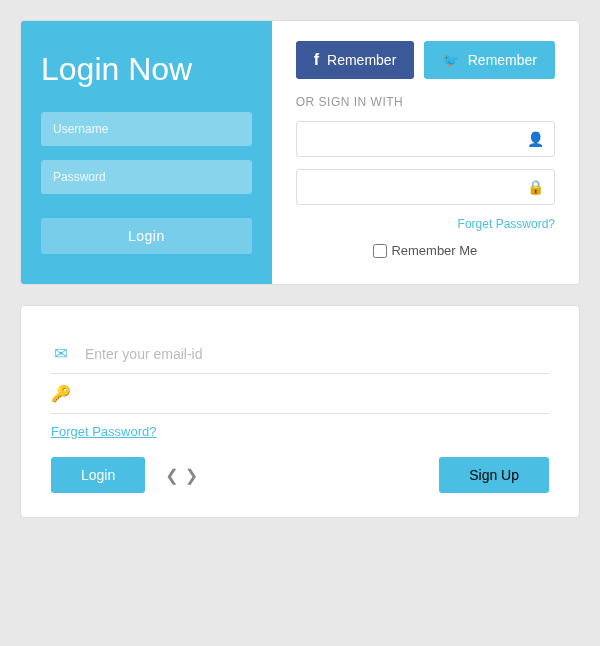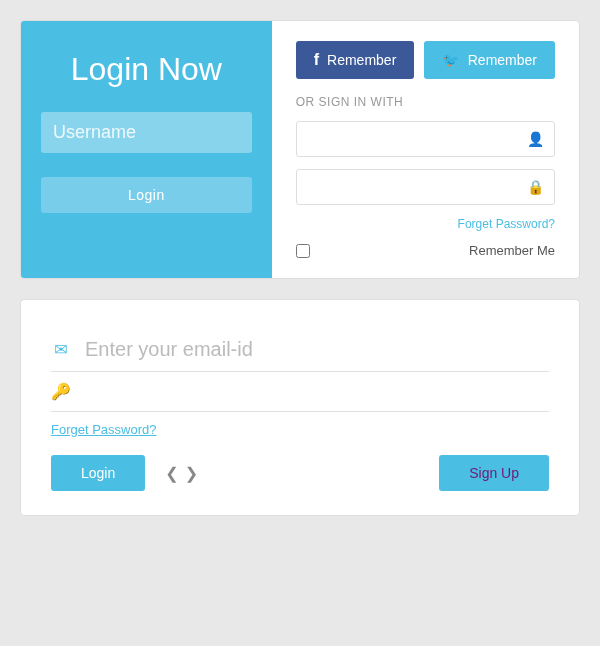--- a/index.html
+++ b/index.html
@@ -34,30 +34,29 @@
       display: flex;
       flex-direction: column;
       gap: 14px;
     }
 
     .login-title {
       color: #fff;
       font-size: 32px;
       font-weight: 300;
       margin-bottom: 10px;
-      text-align: center;
     }
 
     .left-input {
       background: rgba(255,255,255,0.35);
       border: none;
       border-radius: 3px;
       padding: 10px 12px;
       color: #fff;
-      font-size: 18px;
+      font-size: 12px;
       width: 100%;
       outline: none;
     }
 
     .left-input::placeholder {
       color: rgba(255,255,255,0.85);
     }
 
     .login-btn-left {
       background: rgba(255,255,255,0.25);
@@ -150,21 +149,21 @@
       font-size: 12px;
       text-align: right;
       text-decoration: none;
       cursor: pointer;
       display: block;
     }
 
     .remember-wrap {
       display: flex;
       align-items: center;
-      justify-content: space-between;
+      justify-content: center;
       gap: 4px;
       font-size: 13px;
       color: #555;
     }
 
     .remember-wrap input[type="checkbox"] {
       width: 14px;
       height: 14px;
       cursor: pointer;
     }
@@ -192,21 +191,21 @@
     .bottom-field-icon {
       color: #4bbee3;
       font-size: 16px;
       width: 20px;
       text-align: center;
     }
 
     .bottom-input {
       border: none;
       outline: none;
-      font-size: 20px;
+      font-size: 14px;
       color: #c2410c;
       flex: 1;
       background: transparent;
     }
 
     .bottom-input::placeholder {
       color: #bbb;
     }
 
     .forget-link-bottom {
@@ -245,37 +244,38 @@
     }
 
     .nav-arrow {
       cursor: pointer;
       color: #888;
       font-size: 16px;
     }
 
     .signup-btn {
       background: #4bbee3;
-      color: #701a75;
+      color: #000000;
       border: none;
       border-radius: 3px;
       padding: 10px 30px;
       font-size: 14px;
       cursor: pointer;
       margin-left: auto;
     }
   </style>
 </head>
 <body>
 
 <div class="top-card">
 
   <div class="left-panel">
     <h1 class="login-title">Login Now</h1>
     <input class="left-input" type="text" placeholder="Username" style="">
+    <input class="left-input" type="password" placeholder="Password" style="">
     <button class="login-btn-left">Login</button>
   </div>
 
   <div class="right-panel">
     <div class="social-btns">
       <button class="fb-btn">
         <span style="font-weight:bold; font-size:16px;">f</span>
         <span>Remember</span>
       </button>
       <button class="tw-btn">

